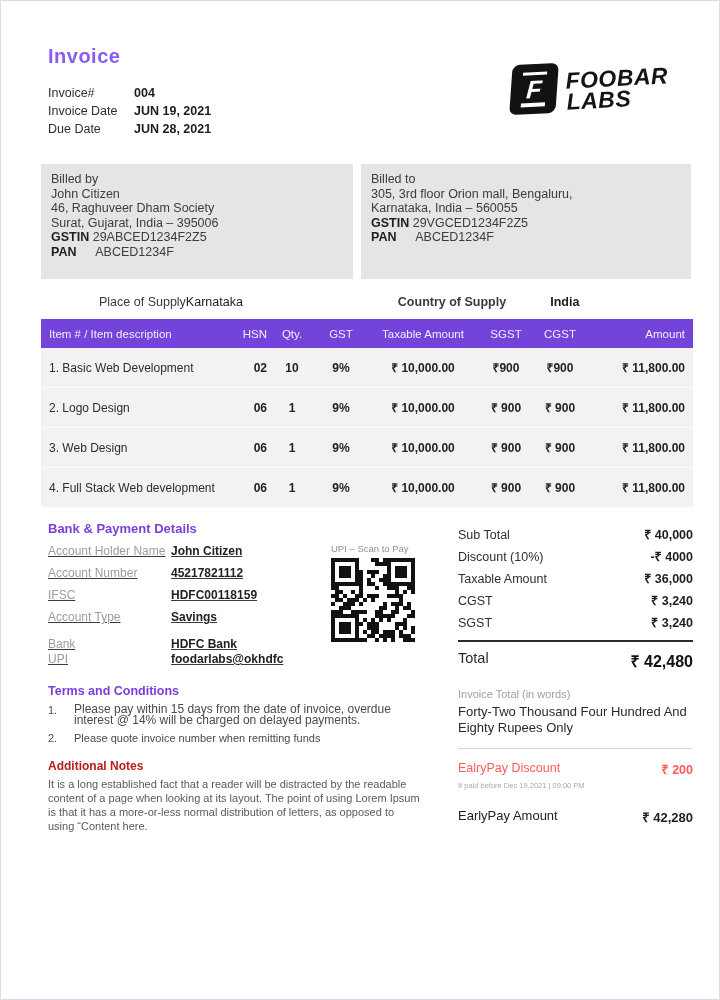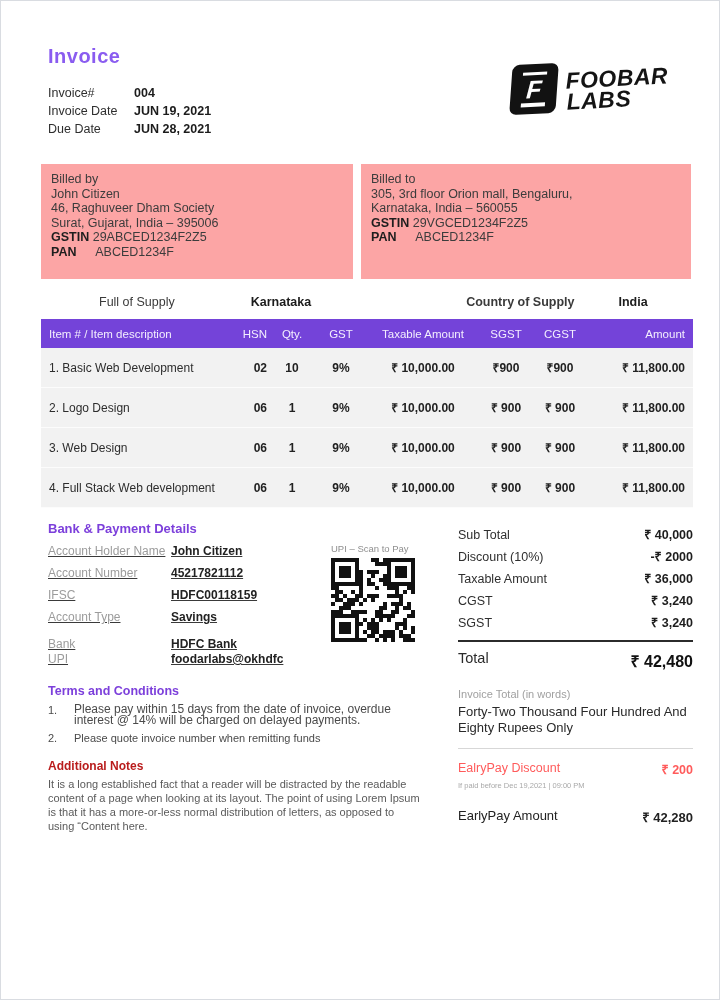--- a/index.html
+++ b/index.html
@@ -28,30 +28,30 @@
     transform:skewX(-7deg) rotate(-3deg);
     display:flex; flex-direction:column; align-items:center; justify-content:center;
     color:#fff;
   }
   .logo-badge .bar { width:24px; height:3.5px; background:#fff; }
   .logo-badge .f { font-size:25px; font-weight:bold; font-style:italic; line-height:1; padding:2px 0 1px 0; }
   .logo-text { font-size:23px; font-weight:bold; font-style:italic; color:#141414; line-height:.93; letter-spacing:.5px; transform:rotate(-3deg); }
 
   
   .billed-row { display:flex; gap:8px; margin-top:26px; margin-left:-7px; margin-right:-2px; }
-  .billed-box { background:#fca5a5; padding:8px 10px; font-size:12.5px; line-height:14.5px; color:#3c3c3c; height:115px; }
+  .billed-box { background:#e5e5e5; padding:8px 10px; font-size:12.5px; line-height:14.5px; color:#3c3c3c; height:115px; }
   .billed-box.left { width:312px; }
   .billed-box.right { width:330px; }
   .gst-row .lbl { font-weight:bold; color:#1e1e1e; }
   .pan-row .lbl { font-weight:bold; color:#1e1e1e; padding-right:16px; }
 
   
   .supply-row { display:flex; margin-top:9px; height:28px; align-items:center; font-size:12.5px; }
   .supply-row .sl1 { margin-left:51px; }
-  .supply-row .sv1 { margin-left:76px; font-weight:bold; color:#1c1c1c; }
+  .supply-row .sv1 { font-weight:normal; color:#1c1c1c; }
   .supply-row .sl2 { margin-left:155px;font-weight:bold; }
   .supply-row .sv2 { margin-left:44px; font-weight:bold; color:#1c1c1c; }
 
   
   .items { margin-left:-7px; margin-right:-2px; margin-top:3px; }
   .tr { display:flex; align-items:center; }
   .thead { background:#7443d9; color:#f3eefe; height:29px; font-size:11.5px; }
   .tbody .tr { background:#f2f2f2; height:40px; font-size:12px; color:#2d2d2d; border-bottom:1px solid #fcfcfc; }
   .td, .th { padding:0 2px; }
   .c-desc { flex:1 1 auto; padding-left:8px; text-align:left; }
@@ -161,21 +161,21 @@
     <div class="billed-box right">
       <div>Billed to</div>
       <div>305, 3rd floor Orion mall, Bengaluru,</div>
       <div>Karnataka, India – 560055</div>
       <div class="gst-row"><span class="lbl">GSTIN</span> <span>29VGCED1234F2Z5</span></div>
       <div class="pan-row"><span class="lbl">PAN</span> <span>ABCED1234F</span></div>
     </div>
   </div>
 
   <div class="supply-row">
-    <span class="sl1">Full of Supply</span>
+    <span class="sl1">Place of Supply</span>
     <span class="sv1">Karnataka</span>
     <span class="sl2">Country of Supply</span>
     <span class="sv2">India</span>
   </div>
 
   <div class="items">
     <div class="tr thead">
       <div class="th c-desc">Item # / Item description</div>
       <div class="th c-hsn">HSN</div>
       <div class="th c-qty">Qty.</div>
@@ -522,21 +522,21 @@
     </div>
 
     <div class="col-right">
       <div class="totals">
         <div class="t-row">
           <span class="tl">Sub Total</span>
           <span class="tv">₹ 40,000</span>
         </div>
         <div class="t-row">
           <span class="tl">Discount (10%)</span>
-          <span class="tv">-₹ 2000</span>
+          <span class="tv">-₹ 4000</span>
         </div>
         <div class="t-row">
           <span class="tl">Taxable Amount</span>
           <span class="tv">₹ 36,000</span>
         </div>
         <div class="t-row">
           <span class="tl">CGST</span>
           <span class="tv">₹ 3,240</span>
         </div>
         <div class="t-row">

